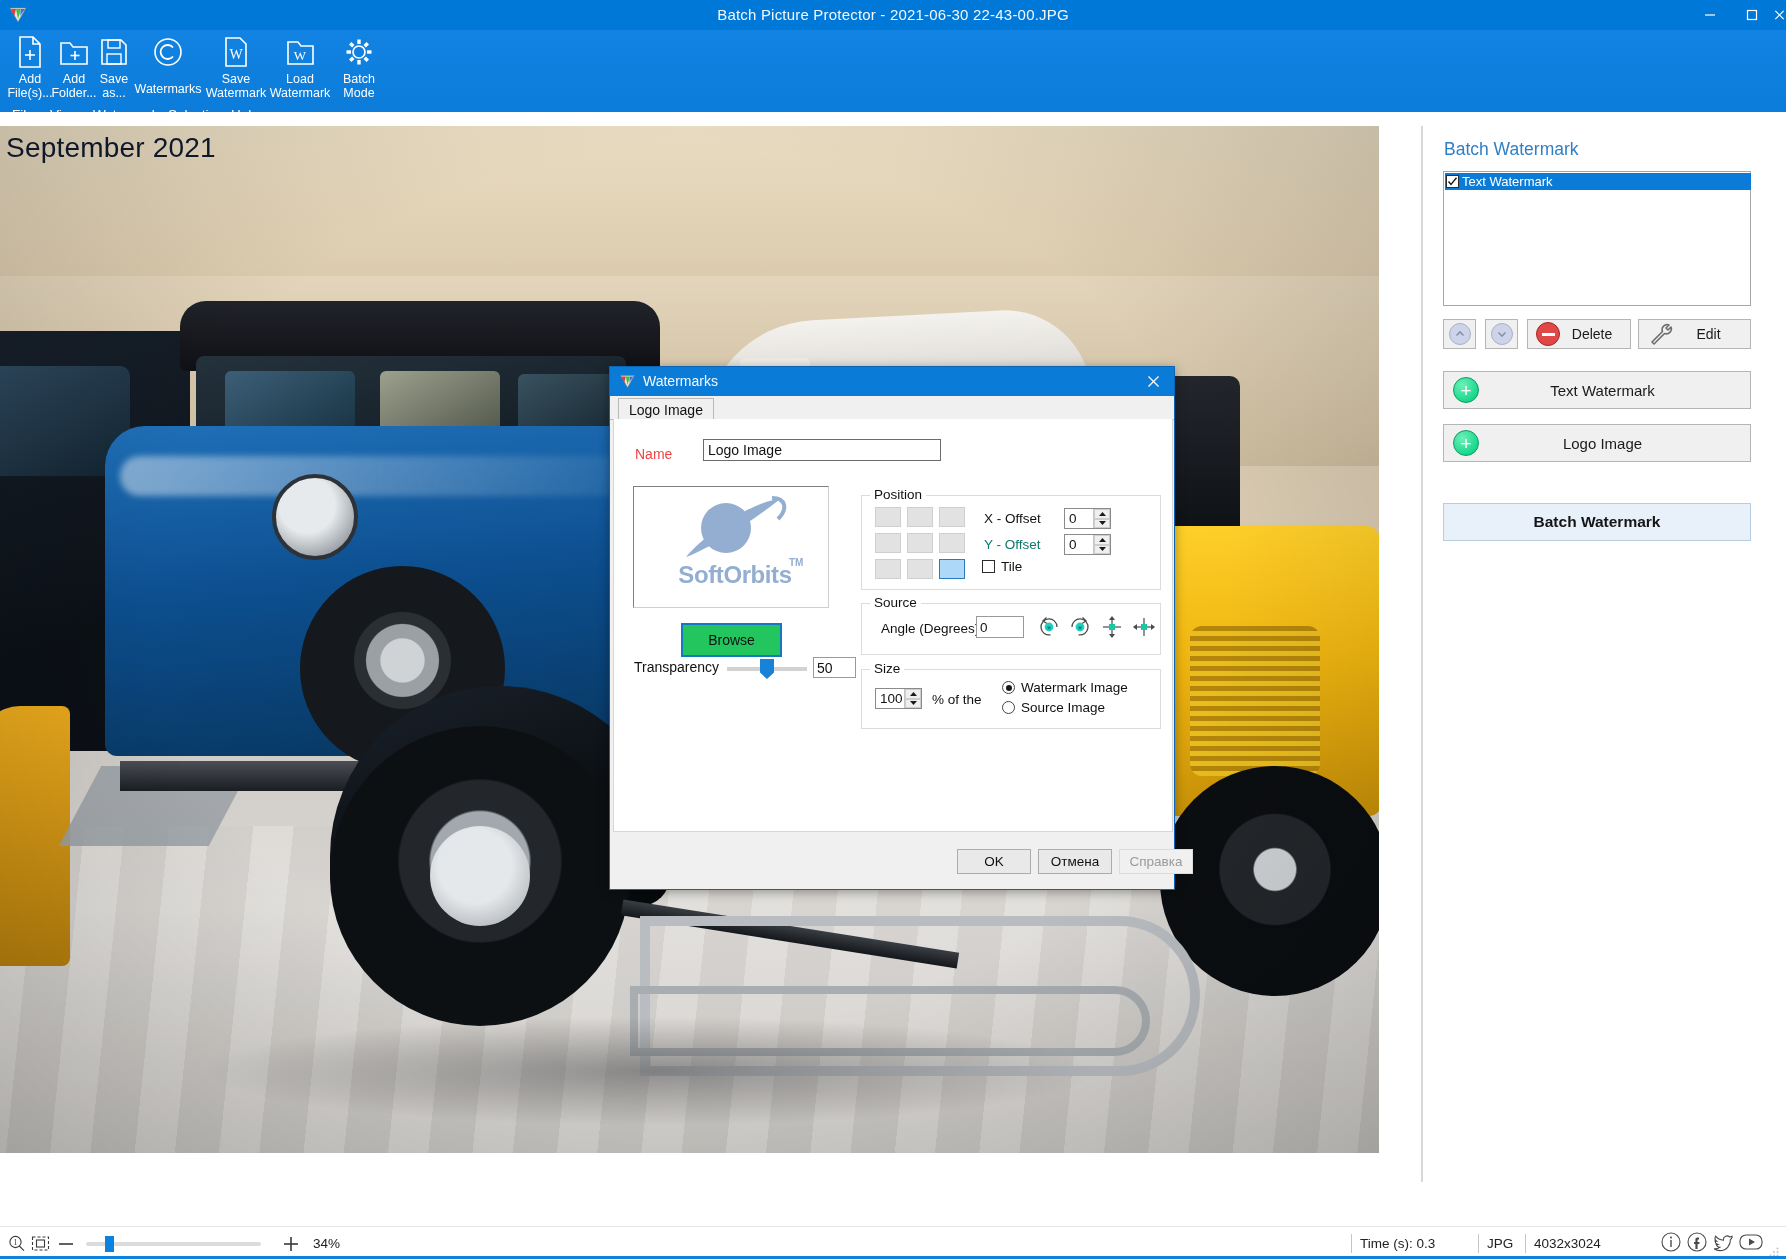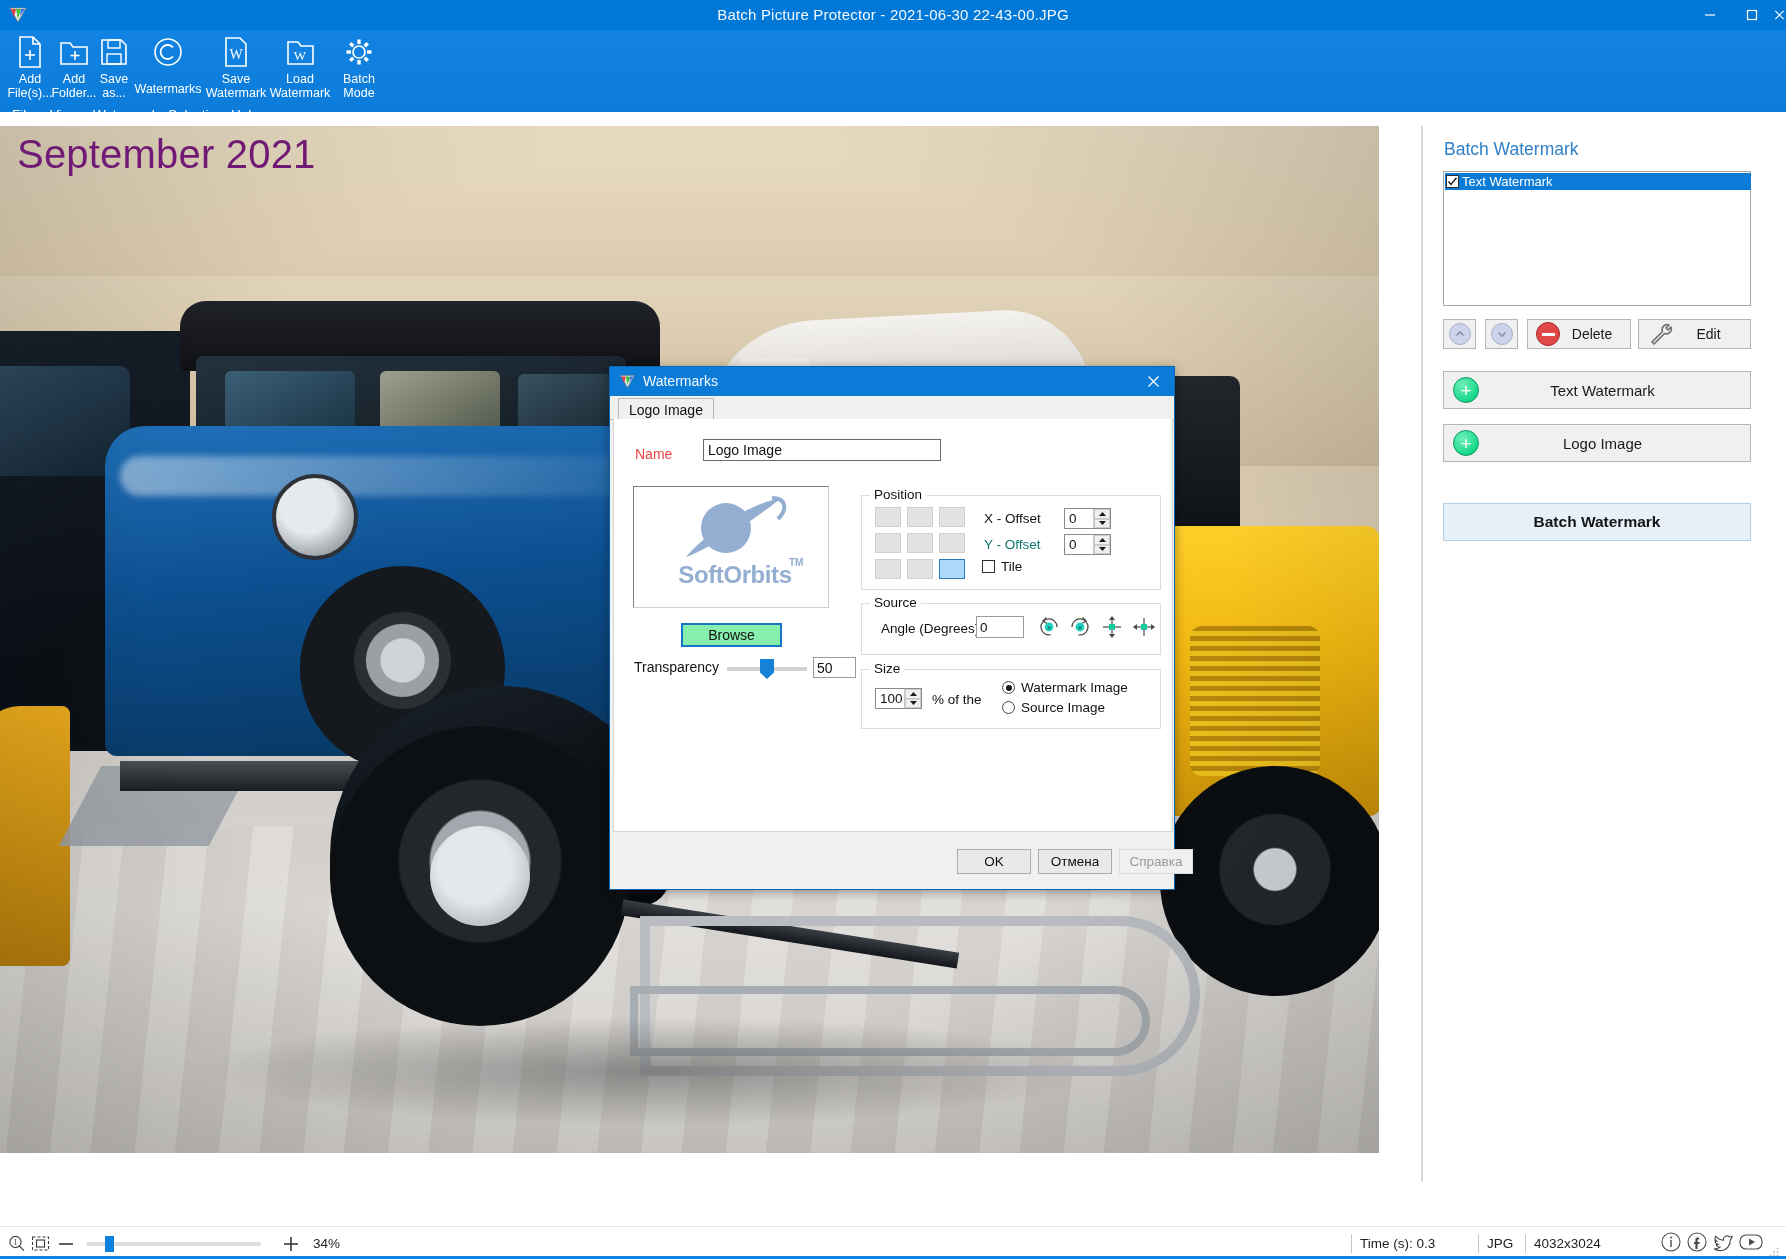--- a/index.html
+++ b/index.html
@@ -254,22 +254,22 @@
     position:absolute; left:200px; top:890px; width:900px; height:110px;
     background:radial-gradient(ellipse at 50% 50%, rgba(60,60,60,.45) 0%, rgba(60,60,60,0) 70%);
   }
   #photo .vignette {
     position:absolute; left:0; top:0; width:1379px; height:1027px;
     background:radial-gradient(ellipse at 50% 45%, rgba(0,0,0,0) 55%, rgba(0,0,0,.18) 100%);
   }
 
   #wm-text {
     position:absolute; left:6px; top:6px;
-    font-size:40px; color:#701a75; font-family:"Liberation Sans", sans-serif;
-    letter-spacing:.2px; white-space:nowrap;margin-left:11px;
+    font-size:28px; color:#0f172a; font-family:"Liberation Sans", sans-serif;
+    letter-spacing:.2px; white-space:nowrap;
   }
 
   
   #canvas-gutter-r {
     position:absolute; left:1379px; top:126px; width:42px; height:1056px;
     background:#ffffff;
   }
   #canvas-gutter-b {
     position:absolute; left:0; top:1153px; width:1421px; height:29px;
     background:#ffffff;
@@ -448,22 +448,22 @@
   #logo-preview .brand {
     position:absolute; left:8px; top:66px; width:162px;
     font-size:24px; font-weight:bold; color:#93aed0; letter-spacing:-0.4px;
     text-align:center;
   }
   #logo-preview .tm {
     position:absolute; left:143px; top:62px; font-size:10px; color:#93aed0; font-weight:bold;
   }
 
   #btn-browse {
-    position:absolute; left:67px; top:204px; width:101px; height:24px;
-    background:#86efac; border:2px solid #1577c6;
+    position:absolute; left:67px; top:204px; width:101px; height:34px;
+    background:#22c55e; border:2px solid #1577c6;
     display:flex; align-items:center; justify-content:center;
     font-size:14px; color:#111;
   }
   #lbl-transparency { position:absolute; left:20px; top:240px; font-size:14px; color:#111; }
   #sl-transparency { position:absolute; left:113px; top:240px; width:80px; height:20px; }
   #sl-transparency .tr { position:absolute; left:0; top:8px; width:80px; height:4px; background:#d2d2d2; }
   #sl-transparency .kn {
     position:absolute; left:33px; top:0px; width:14px; height:20px;
     background:#1683d8;
     clip-path: polygon(0 0, 100% 0, 100% 68%, 50% 100%, 0 68%);

